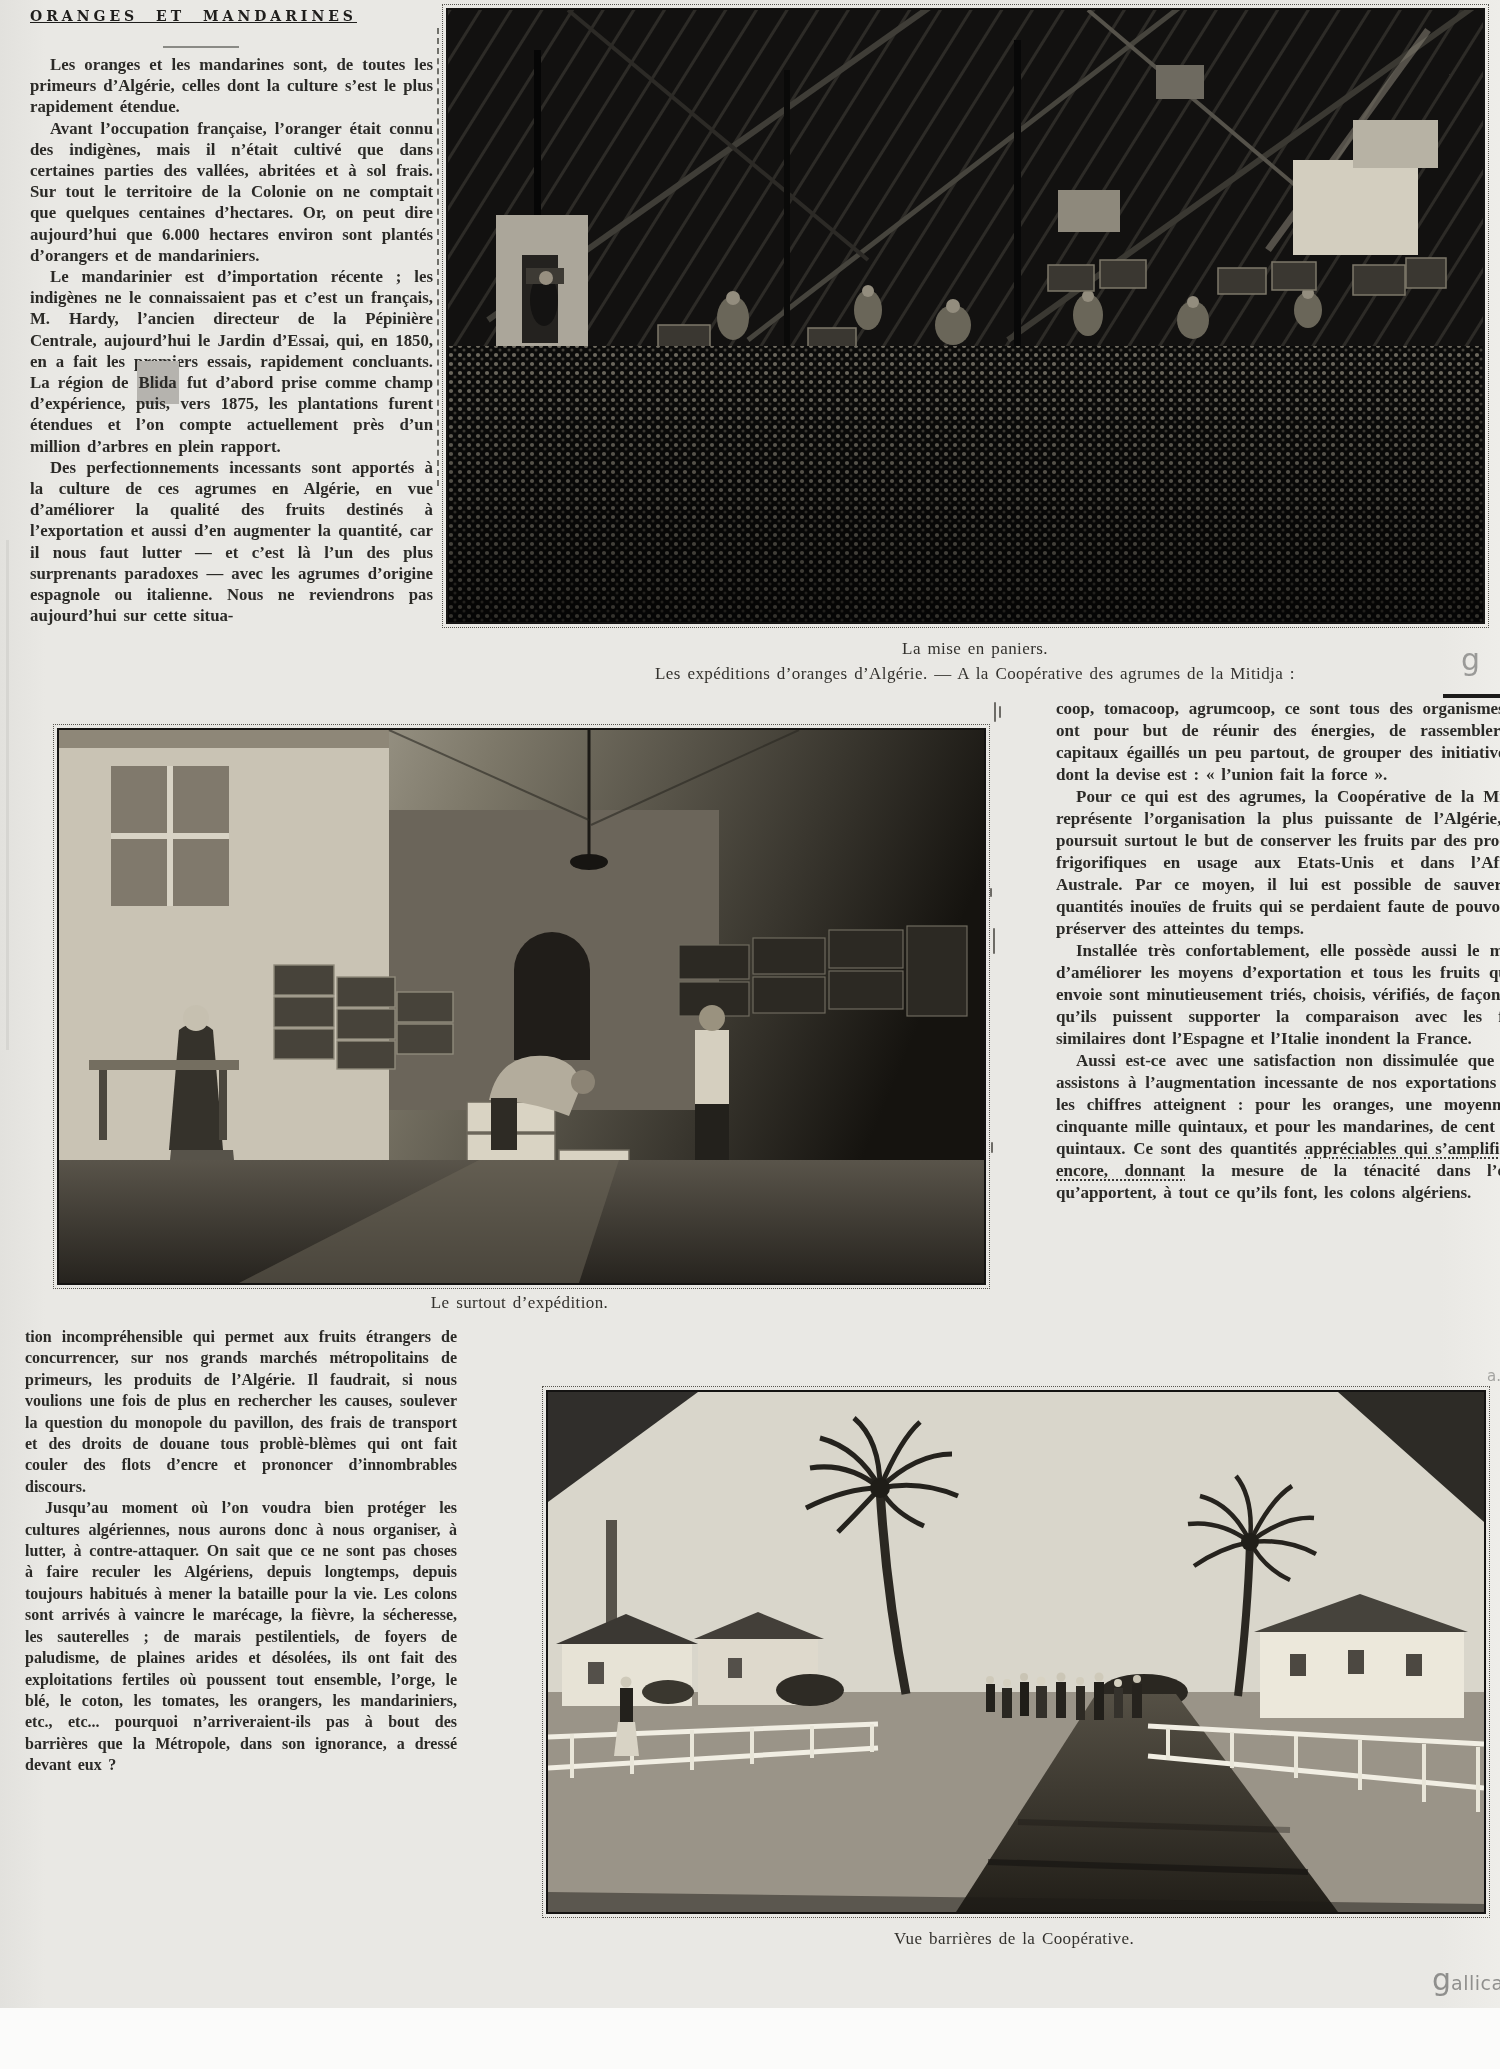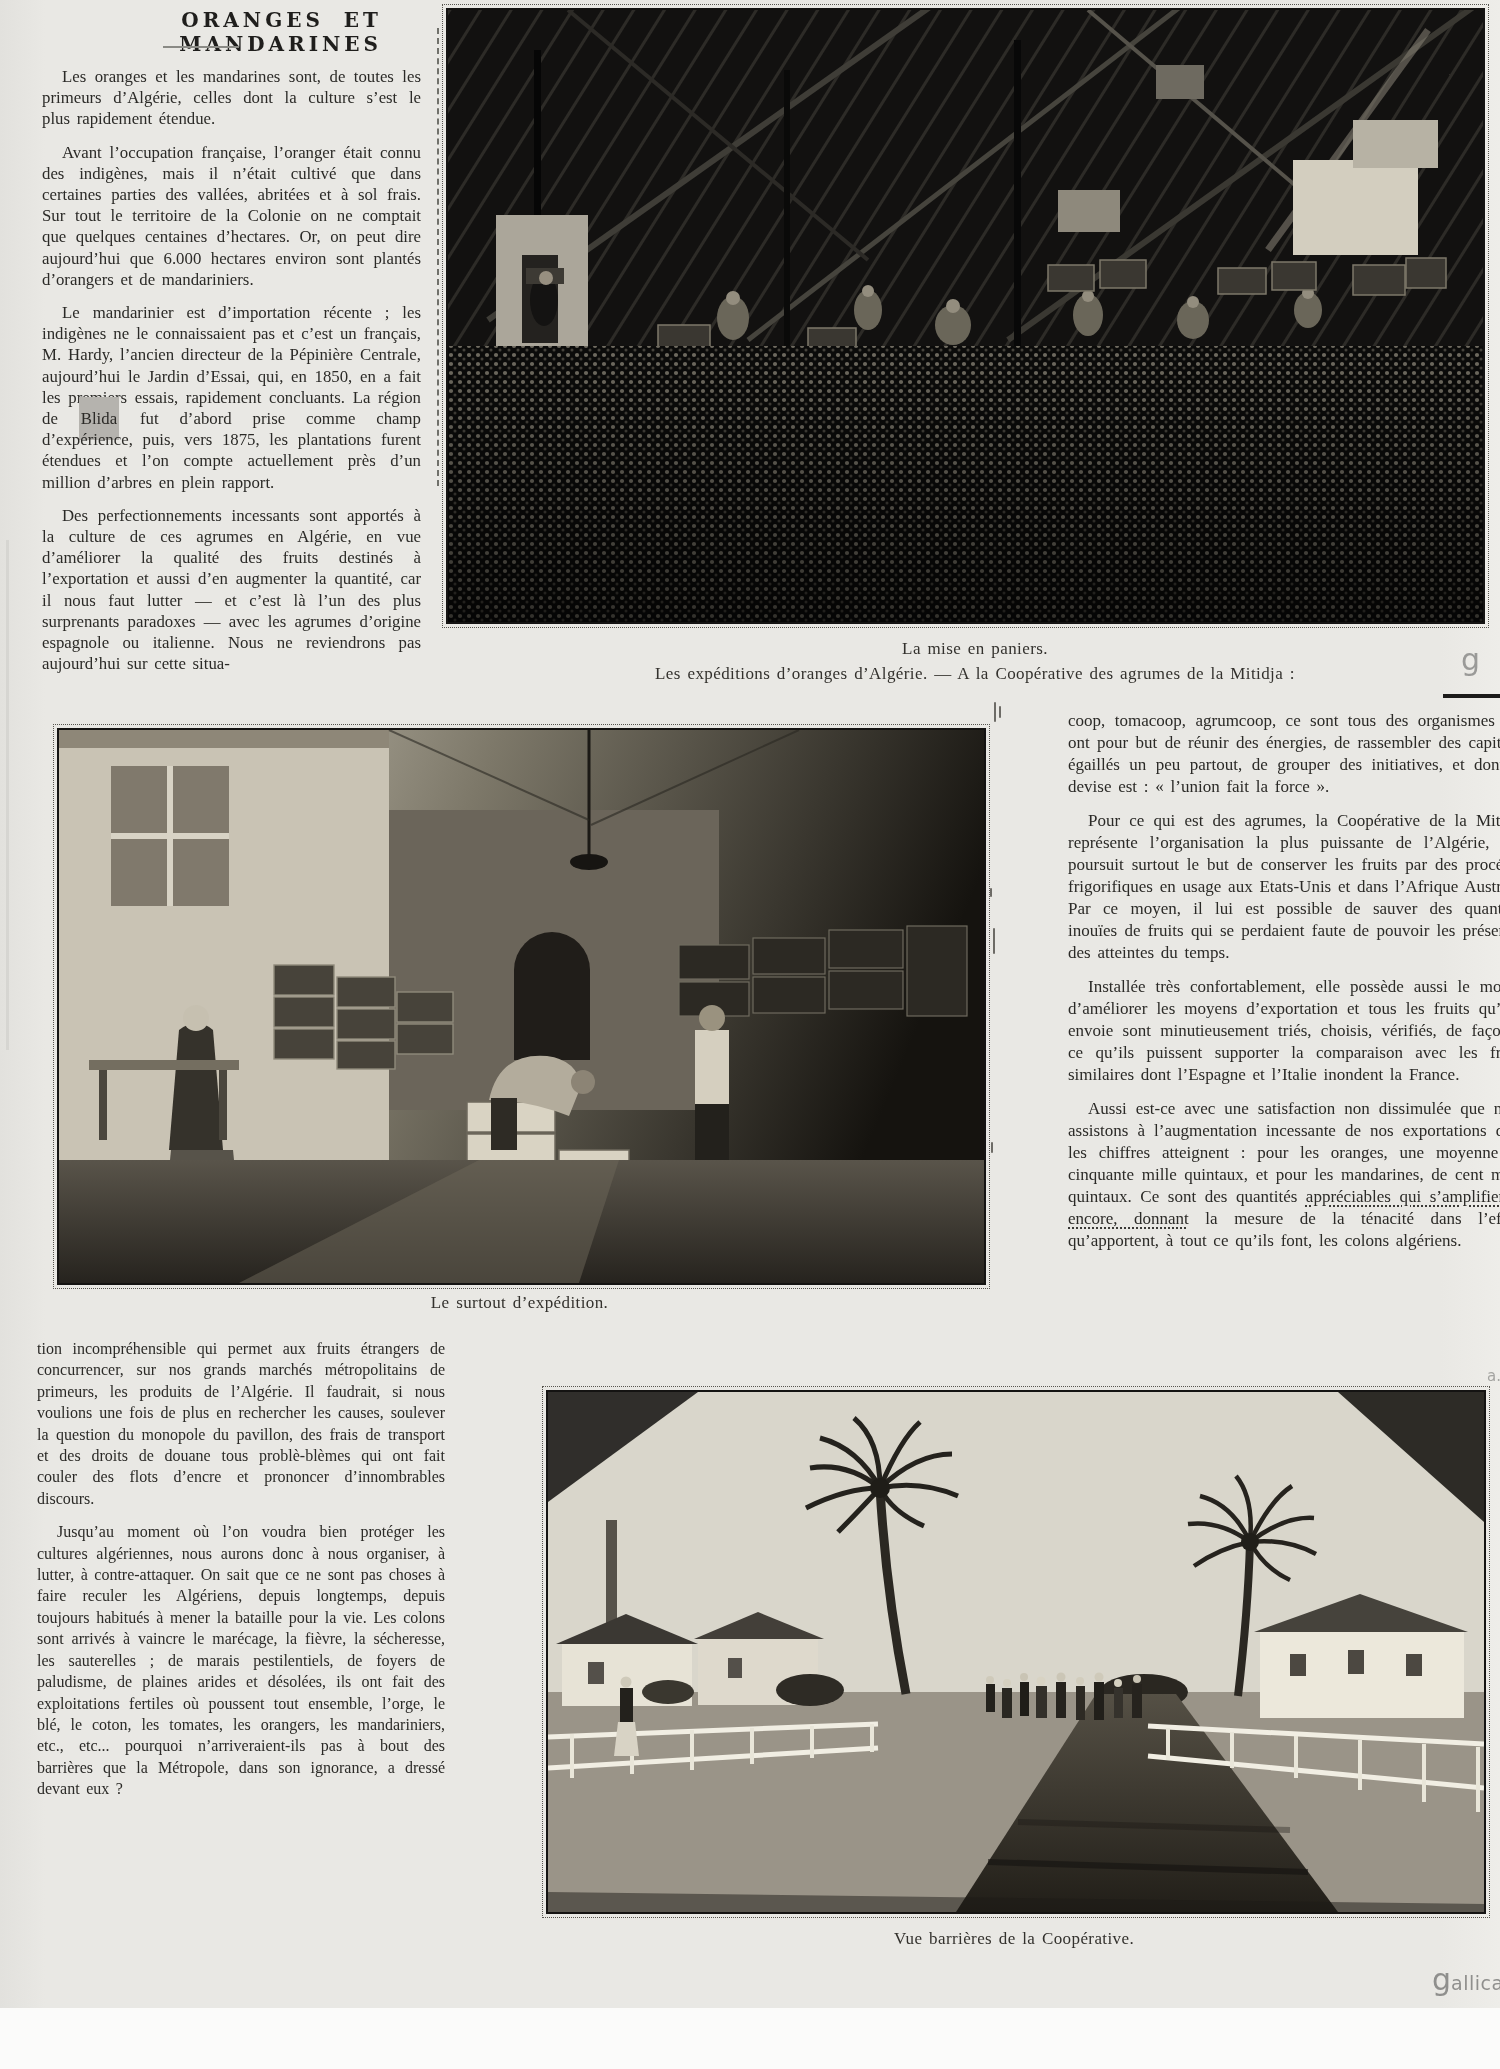--- a/index.html
+++ b/index.html
@@ -3,28 +3,28 @@
 <meta charset="utf-8">
 <style>
   html,body{margin:0;padding:0;}
   body{background:#d8d7d3;font-family:"Liberation Serif","DejaVu Serif",serif;}
   #page{
     position:relative;width:1500px;height:2069px;overflow:hidden;
     background:linear-gradient(90deg,#e2e1dd 0,#e9e8e4 3%,#e9e8e4 96%,#eeede9 100%);
   }
   
   .headline{
-    position:absolute;left:30px;top:8px;width:352px;text-align:right;
+    position:absolute;left:30px;top:8px;width:352px;text-align:left;
     font-family:"DejaVu Serif","Liberation Serif",serif;
-    font-weight:bold;font-size:20px;letter-spacing:4px;word-spacing:9px;color:#1f1e1c;
+    font-weight:bold;font-size:14px;letter-spacing:4px;word-spacing:9px;color:#1f1e1c;text-decoration:underline;
   }
   .title-rule{position:absolute;left:163px;top:46px;width:76px;height:0;border-top:2px solid #8a8a85;}
   .col{position:absolute;color:#2b2a27;font-size:16.8px;line-height:21.2px;
        text-align:justify;word-spacing:2.5px;}
-  .col p{margin:12px;text-indent:20px;}
+  .col p{margin:0;text-indent:20px;font-weight:bold;}
   .col1{left:30px;top:54px;width:403px;}
   .col2{left:1056px;top:698px;width:482px;font-size:17px;line-height:22px;}
   .col3{left:25px;top:1326px;width:432px;font-size:16px;line-height:21.4px;}
   .hl{background:#b5b3ae;padding:12px 2px;}
   .underlined{text-decoration:underline dotted 2px #3a3936;text-underline-offset:3px;}
   
   .photo{
     position:absolute;background:#0e0d0c;border:2px solid #141312;
     outline:1px dotted #57554f;outline-offset:3px;
   }

